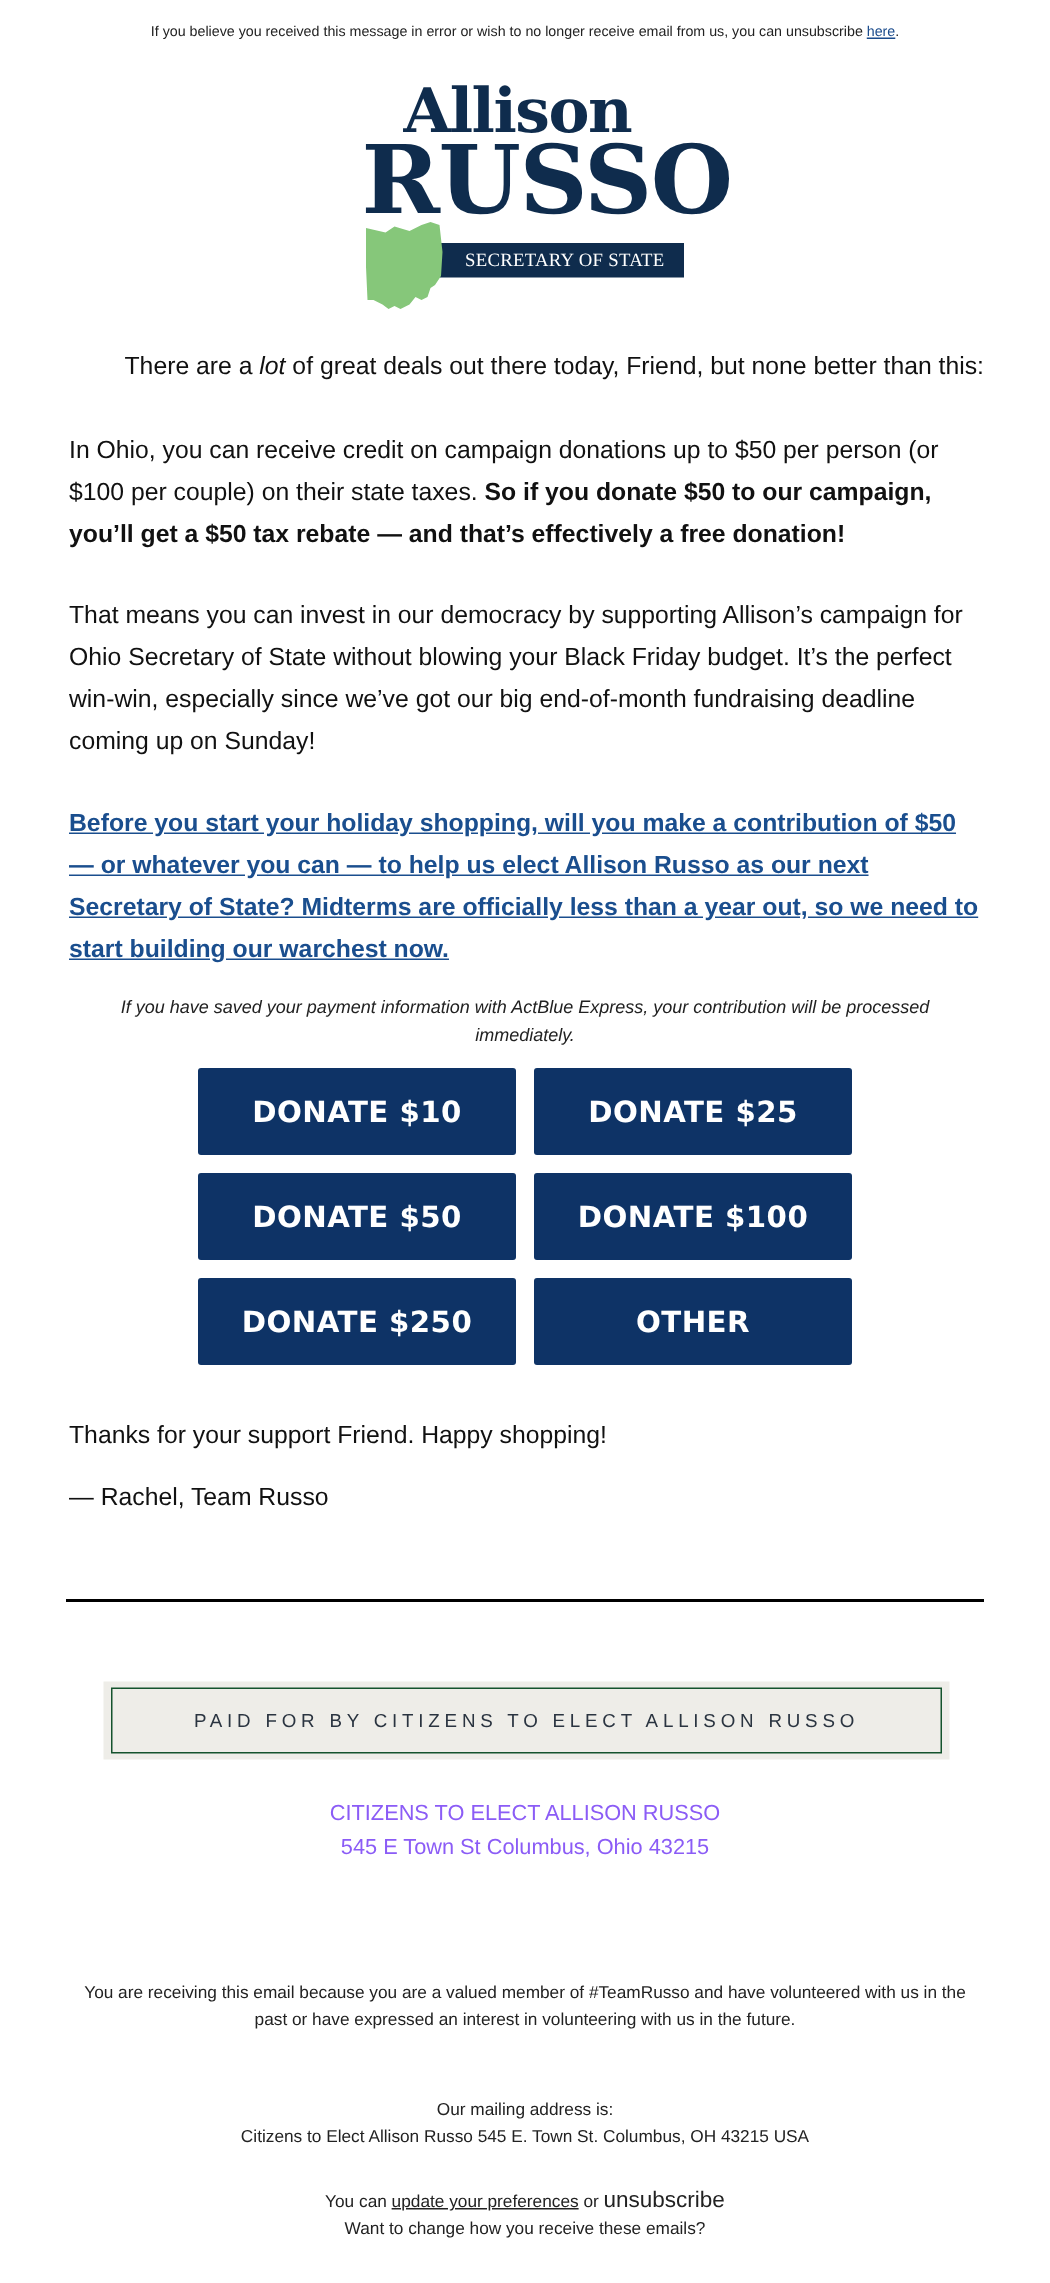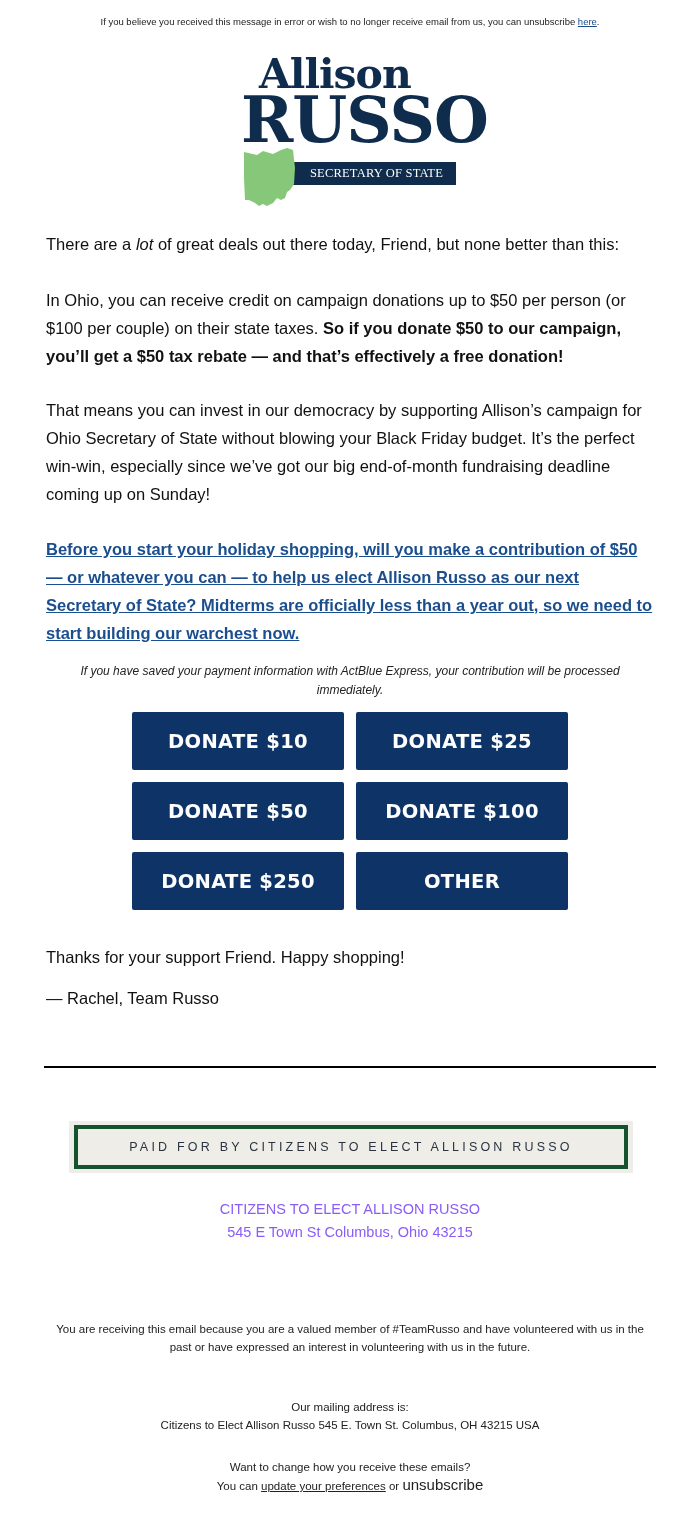--- a/index.html
+++ b/index.html
@@ -10,21 +10,21 @@
       position: absolute; top: 16px; left: 0; width: 700px;
       text-align: center; font-size: 9.5px; color: #222;
       font-family: "Liberation Sans", sans-serif;
     }
     .top-notice a { color: #1a4b8c; text-decoration: underline; }
 
     .logo {
       position: absolute; left: 243px; top: 52px; width: 216px; height: 155px;
     }
     .logo-first {
-      position: absolute; left: 16px; top: -2px;
+      position: absolute; left: 26px; top: -2px;
       font-family: "DejaVu Serif", "Liberation Serif", serif;
       font-weight: bold; font-size: 41px; color: #0f2c4d; letter-spacing: -1px;
     }
     .logo-last {
       position: absolute; left: -2px; top: 37px;
       font-family: "DejaVu Serif", "Liberation Serif", serif;
       font-weight: bold; font-size: 63px; color: #0f2c4d; letter-spacing: -1px;
       line-height: 62px;
     }
     .logo-bar {
@@ -33,21 +33,21 @@
       font-family: "Liberation Serif", serif; font-size: 12.5px;
       text-align: center; line-height: 23px; padding-left: 4px;
       letter-spacing: 0.2px;
     }
     .logo-ohio { position: absolute; left: 0; top: 96px; width: 54px; height: 58px; }
 
     .body-text {
       position: absolute; left: 46px; width: 610px;
       font-size: 16.5px; line-height: 28px; color: #111;
     }
-    .p1 { top: 230px; }
+    .p1 { top: 230px; text-align: right; }
     .p2 { top: 286px; }
     .p3 { top: 396px; }
     .p4 { top: 535px; font-weight: bold; }
     .p4 a { color: #1a4e8e; text-decoration: underline; }
     .p2 b { font-weight: bold; }
 
     .express-note {
       position: absolute; left: 46px; top: 662px; width: 608px;
       text-align: center; font-family: Liberation Sans, sans-serif;
       font-style: italic; font-size: 12px; line-height: 19px; color: #222;
@@ -69,21 +69,21 @@
 
     .divider {
       position: absolute; left: 44px; top: 1066px; width: 612px; height: 2px; background: #000;
     }
 
     .paid-wrap {
       position: absolute; left: 69px; top: 1121px; width: 564px; height: 52px;
       background: #eeede8; padding: 4px 5px;
     }
     .paid-box {
-      width: 100%; height: 100%; border: 4px solid #14532d;
+      width: 100%; height: 100%; border: 1px solid #14532d;
       display: flex; align-items: center; justify-content: center;
       font-family: "Liberation Sans", sans-serif; font-size: 12.5px;
       letter-spacing: 3.2px; color: #2a3440;
     }
 
     .org-block {
       position: absolute; left: 0; top: 1198px; width: 700px; text-align: center;
       font-size: 14.5px; line-height: 23px; color: #8b5cf6;
     }
 
@@ -156,17 +156,17 @@
 <div class="footer f1">
   <div>You are receiving this email because you are a valued member of #TeamRusso and have volunteered with us in the past or have expressed an interest in volunteering with us in the future.</div>
 </div>
 
 <div class="footer f2">
   <div>Our mailing address is:</div>
   <div>Citizens to Elect Allison Russo 545 E. Town St. Columbus, OH 43215 USA</div>
 </div>
 
 <div class="footer f3">
-  <div>Want to change how you receive these emails?</div>
   <div>
     <span>You can </span><a href="#" class="pref">update your preferences</a><span> or </span><a href="#" class="unsub">unsubscribe</a>
   </div>
+  <div>Want to change how you receive these emails?</div>
 </div>
 
 </body></html>

